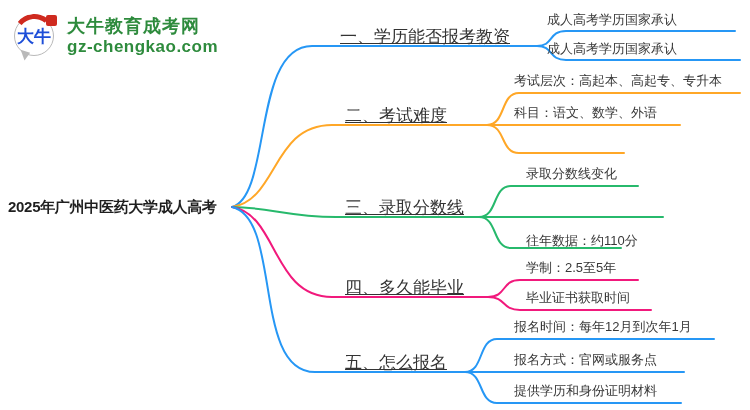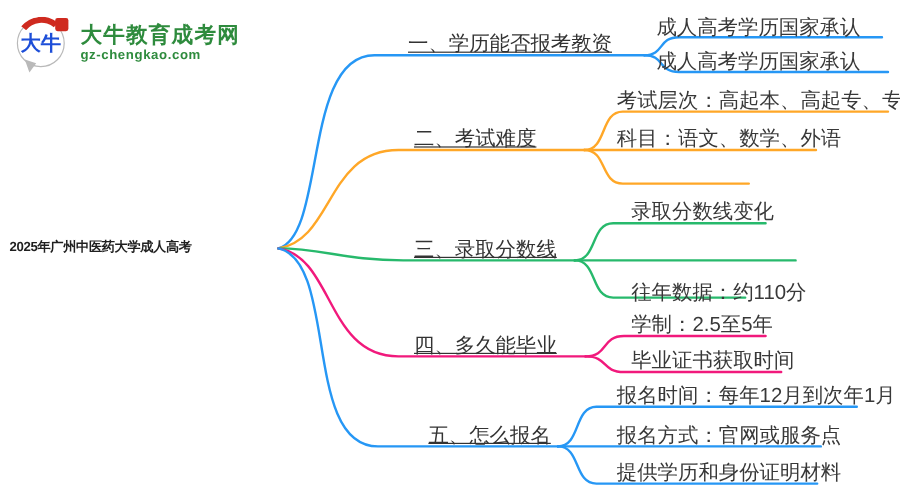--- a/index.html
+++ b/index.html
@@ -4,23 +4,23 @@
 <style>
   html,body{margin:0;padding:0;}
   body{
     width:750px;height:410px;position:relative;overflow:hidden;
     background:#ffffff;
     font-family:"Liberation Sans","DejaVu Sans",sans-serif;
   }
   #stage{position:absolute;inset:0;width:750px;height:410px;}
   svg#lines{position:absolute;left:0;top:0;z-index:1;}
   .node{position:absolute;z-index:2;white-space:nowrap;color:#3a3a3a;}
-  .central{font-size:11px;font-weight:600;color:#1f1f1f;letter-spacing:-0.3px;}
+  .central{font-size:15px;font-weight:600;color:#1f1f1f;letter-spacing:-0.3px;}
   .lv1{font-size:17px;color:#333;text-decoration:underline;}
-  .lv2{font-size:17px;color:#383838;}
+  .lv2{font-size:13px;color:#383838;}
   
   .logo{position:absolute;left:13px;top:13px;display:flex;align-items:center;z-index:3;}
   .logo-badge{position:relative;width:46px;height:46px;margin-right:8px;}
   .logo-bubble{
     position:absolute;left:1px;top:3px;width:40px;height:40px;border-radius:50%;
     background:#fff;border:1.5px solid #b9b9b9;box-sizing:border-box;
   }
   .logo-cap{
     position:absolute;left:0px;top:1px;width:43px;height:43px;border-radius:50%;
     border:5px solid transparent;border-top-color:#cf2a1f;box-sizing:border-box;
@@ -37,21 +37,21 @@
     position:absolute;right:2px;top:2px;width:11px;height:11px;border-radius:2px;
     background:#cf2a1f;color:#fff;font-size:6px;line-height:11px;text-align:center;overflow:hidden;
   }
   .logo-tail{
     position:absolute;left:6px;bottom:-1px;width:0;height:0;
     border-left:7px solid transparent;border-right:3px solid transparent;
     border-top:9px solid #b9b9b9;transform:rotate(18deg);
   }
   .logo-text{display:flex;flex-direction:column;line-height:1.15;}
   .logo-name{font-size:18px;font-weight:700;letter-spacing:1px;}
-  .logo-url{font-size:11px;font-weight:700;letter-spacing:0.5px;}
+  .logo-url{font-size:17px;font-weight:700;letter-spacing:0.5px;}
 </style>
 </head>
 <body>
 
 <div id="stage">
 
   <svg id="lines" width="750" height="410" viewBox="0 0 750 410">
 
     <g fill="none" stroke-width="2" stroke-linecap="round">
       <path d="M232,207 C272,196 252,46 312,46 L537,46" stroke="#2697f5"></path>
@@ -112,18 +112,18 @@
   <div class="node lv2" style="left:514px;top:104px;">科目：语文、数学、外语</div>
 
   <div class="node lv1" style="left:345px;top:196px;">三、录取分数线</div>
   <div class="node lv2" style="left:526px;top:165px;">录取分数线变化</div>
   <div class="node lv2" style="left:526px;top:196px;margin-top:36px;">往年数据：约110分</div>
 
   <div class="node lv1" style="left:345px;top:276px;">四、多久能毕业</div>
   <div class="node lv2" style="left:526px;top:259px;">学制：2.5至5年</div>
   <div class="node lv2" style="left:526px;top:289px;">毕业证书获取时间</div>
 
-  <div class="node lv1" style="left:345px;top:351px;margin-left:12px;">五、怎么报名</div>
+  <div class="node lv1" style="left:345px;top:351px;">五、怎么报名</div>
   <div class="node lv2" style="left:514px;top:318px;">报名时间：每年12月到次年1月</div>
   <div class="node lv2" style="left:514px;top:351px;">报名方式：官网或服务点</div>
   <div class="node lv2" style="left:514px;top:382px;">提供学历和身份证明材料</div>
 
 </div>
 
 </body></html>

